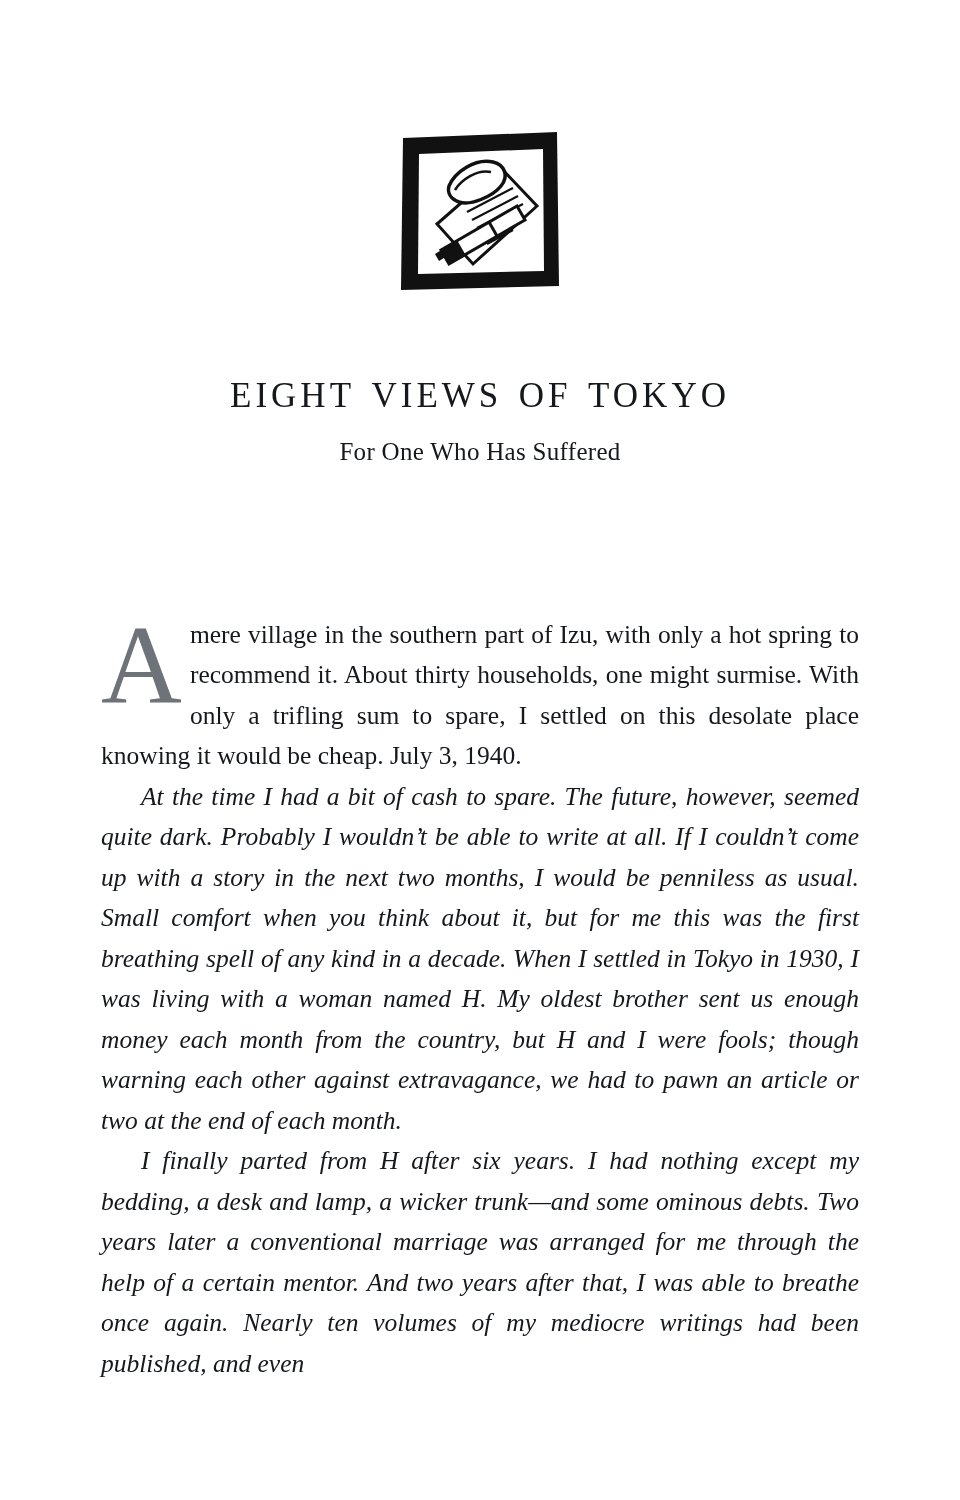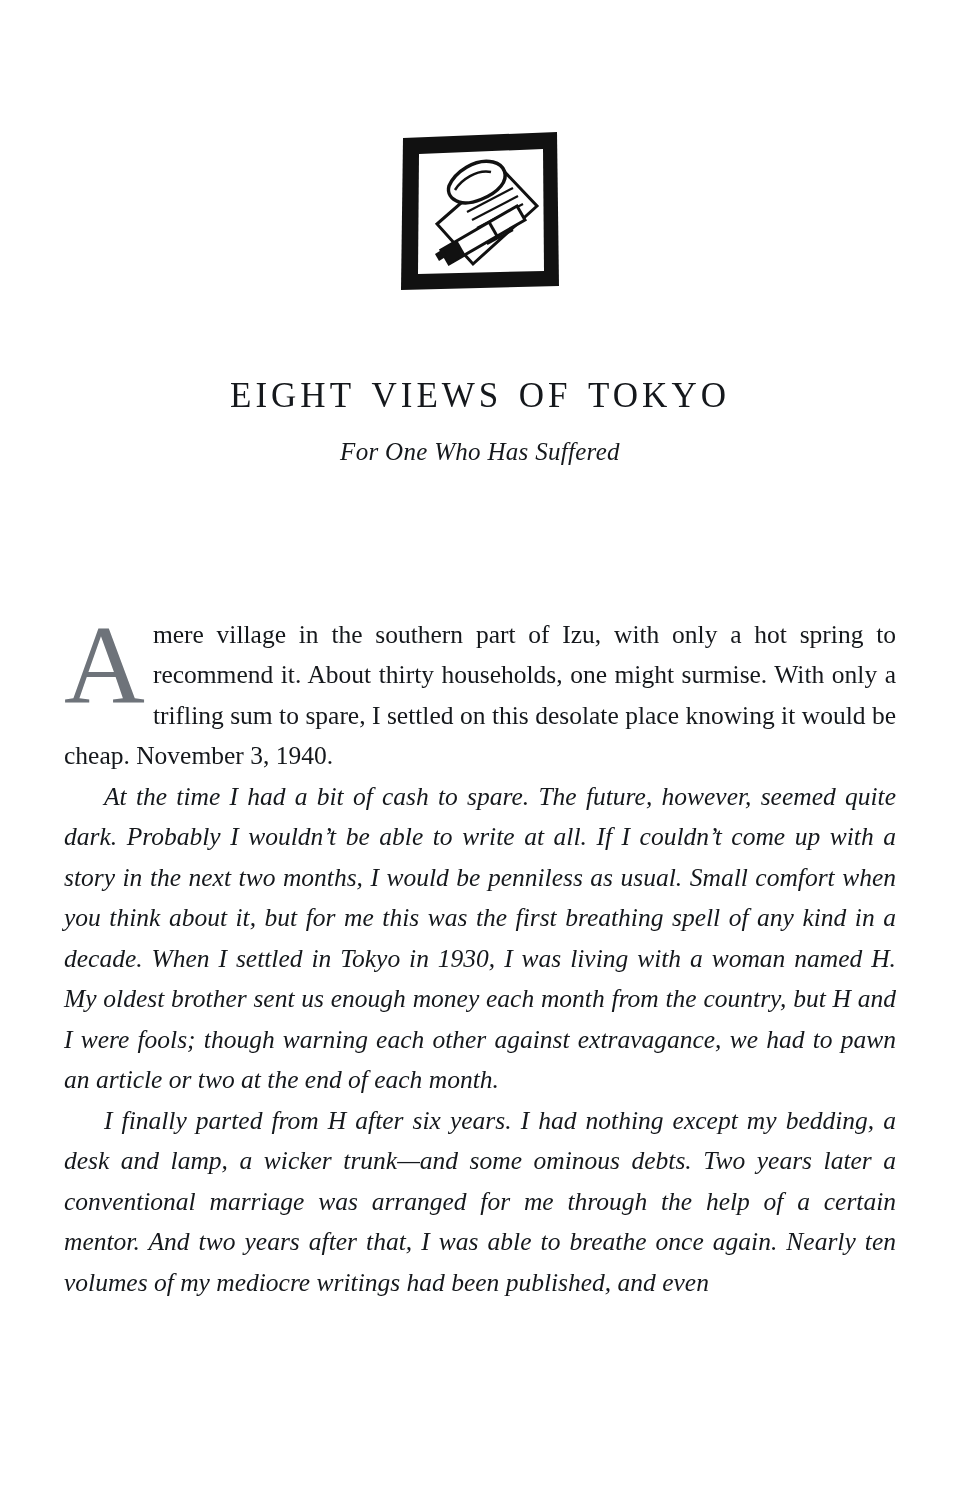--- a/index.html
+++ b/index.html
@@ -12,21 +12,21 @@
     height: 1500px;
     font-family: "Liberation Serif", "DejaVu Serif", serif;
     color: #111111;
     overflow: hidden;
   }
   .page {
     position: relative;
     width: 960px;
     height: 1500px;
     box-sizing: border-box;
-    padding: 0 64px;
+    padding: 0 101px;
   }
 
   
   .ornament-wrap {
     display: flex;
     justify-content: center;
     padding-top: 128px;
   }
   .ornament {
     width: 166px;
@@ -50,21 +50,20 @@
     font-variant: small-caps;
     text-transform: lowercase;
   }
   .chapter-title::first-letter {  }
   .chapter-subtitle {
     font-size: 25px;
     line-height: 1.2;
     color: #15181c;
     margin: 20px 0 0 0;
     letter-spacing: 0.3px;
-    font-style: italic;
   }
 
   
   .body-text {
     margin-top: 148px;
   }
   .body-text p {
     margin: 0;
     font-size: 25.5px;
     line-height: 40.5px;
@@ -123,18 +122,18 @@
       </g>
     </svg>
   </div>
 
   <div class="title-block">
     <h1 class="chapter-title">Eight Views of Tokyo</h1>
     <div class="chapter-subtitle">For One Who Has Suffered</div>
   </div>
 
   <div class="body-text">
-    <p class="first-para"><span class="dropcap">A</span><span>mere village in the southern part of Izu, with only a hot spring to recommend it. About thirty households, one might surmise. With only a trifling sum to spare, I settled on this desolate place knowing it would be cheap. November 3, 1940.</span></p>
+    <p class="first-para"><span class="dropcap">A</span><span>mere village in the southern part of Izu, with only a hot spring to recommend it. About thirty households, one might surmise. With only a trifling sum to spare, I settled on this desolate place knowing it would be cheap. July 3, 1940.</span></p>
     <p class="indent">At the time I had a bit of cash to spare. The future, however, seemed quite dark. Probably I wouldn’t be able to write at all. If I couldn’t come up with a story in the next two months, I would be penniless as usual. Small comfort when you think about it, but for me this was the first breathing spell of any kind in a decade. When I settled in Tokyo in 1930, I was living with a woman named H. My oldest brother sent us enough money each month from the country, but H and I were fools; though warning each other against extravagance, we had to pawn an article or two at the end of each month.</p>
     <p class="indent">I finally parted from H after six years. I had nothing except my bedding, a desk and lamp, a wicker trunk—and some ominous debts. Two years later a conventional marriage was arranged for me through the help of a certain mentor. And two years after that, I was able to breathe once again. Nearly ten volumes of my mediocre writings had been published, and even</p>
   </div>
 
 </div>
 
 </body></html>

